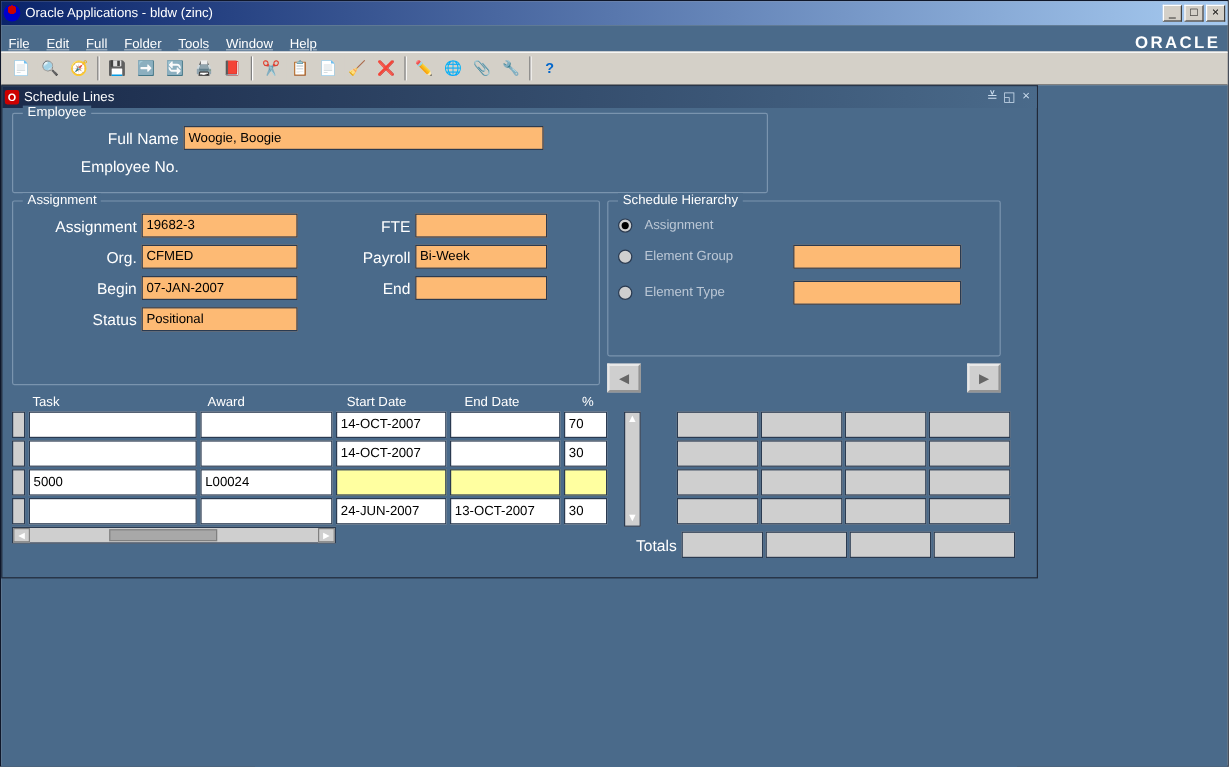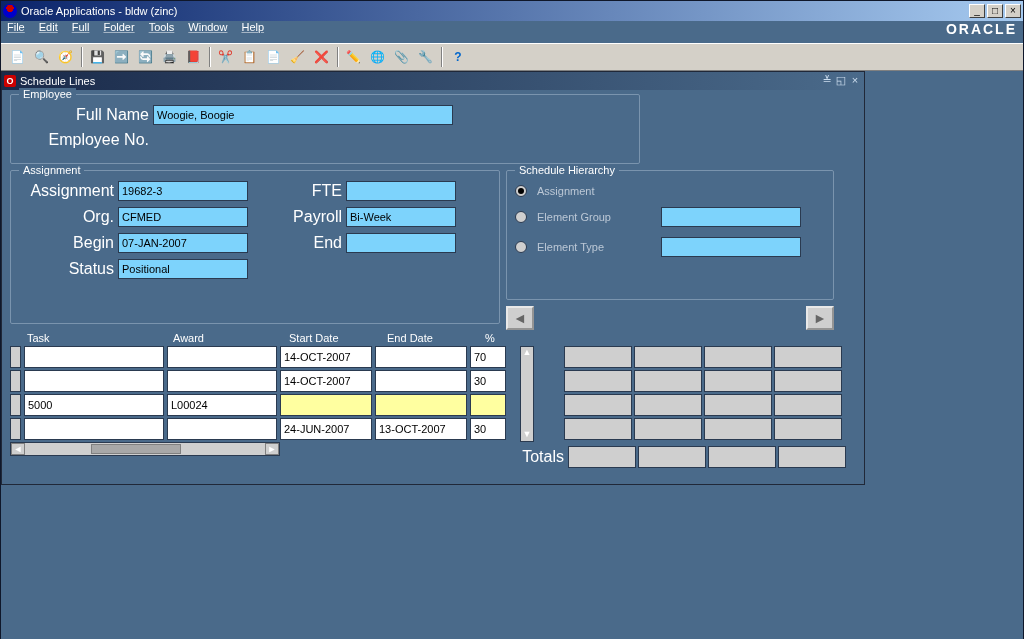--- a/index.html
+++ b/index.html
@@ -7,21 +7,21 @@
 
 
 .outer-window { width: 1024px; height: 639px; background: #d4d0c8; border: 1px solid #0f172a; }
 .titlebar { height: 20px; background: linear-gradient(to right, #0a246a, #a6caf0); color: #fff; display: flex; align-items: center; padding: 0 2px; font-size: 11px; }
 .titlebar .java-icon { width: 14px; height: 14px; background: radial-gradient(circle at 50% 30%, #c00 30%, #00c 31%); border-radius: 50%; margin-right: 4px; }
 .titlebar .title { flex: 1; }
 .titlebar .win-btns { display: flex; gap: 2px; }
 .titlebar .win-btn { width: 16px; height: 14px; background: #d4d0c8; border: 1px solid #fff; border-right-color:#404040; border-bottom-color:#404040; font-size: 10px; line-height: 11px; text-align: center; color:#000; }
 
 
-.menubar { height: 22px; background: #4a6a8a; display: flex; align-items: flex-start; padding: 0 6px; gap: 14px; font-size: 11px; color: #fff; justify-content: space-between; }
+.menubar { height: 22px; background: #4a6a8a; display: flex; align-items: flex-end; padding: 0 6px; gap: 14px; font-size: 11px; color: #fff; justify-content: space-between; }
 .menubar .menus { display:flex; gap:14px; }
 .menubar .menus span { text-decoration: underline; text-decoration-color: rgba(255,255,255,0.5); text-underline-offset: 1px; }
 .menubar .oracle-logo { font-family: Arial; font-weight: bold; font-size: 14px; letter-spacing: 2px; margin-left: 40px; }
 
 
 .toolbar { height: 28px; background: #d4d0c8; border-top: 1px solid #fff; border-bottom: 1px solid #808080; display: flex; align-items: center; padding: 0 6px; gap: 2px; }
 .tb-btn { width: 22px; height: 22px; border: 1px solid #d4d0c8; display:flex; align-items:center; justify-content:center; font-size:12px; }
 .tb-sep { width: 2px; height: 20px; border-left: 1px solid #808080; border-right: 1px solid #fff; margin: 0 2px; }
 
 
@@ -34,24 +34,24 @@
 .inner-title .spacer { flex: 1; }
 .inner-title .ictl { width: 14px; height: 14px; color: #cde; font-size: 11px; text-align: center; cursor:default; }
 
 .inner-body { padding: 4px 8px 10px 8px; color: #fff; font-size: 11px; }
 
 
 .groupbox { border: 1px solid #7a94ae; border-radius: 2px; position: relative; padding: 10px 8px 8px 8px; margin-bottom: 6px; }
 .groupbox .legend { position: absolute; top: -7px; left: 8px; background: #4a6a8a; padding: 0 4px; font-size: 11px; }
 
 .row { display: flex; align-items: center; margin-bottom: 6px; gap: 4px; }
-.lbl { text-align: right; font-size: 16px; }
-
-
-.inp { background: #7dd3fc; border: 1px solid #2a3a50; height: 20px; padding: 1px 3px; font-size: 11px; color: #000; }
+.lbl { text-align: right; font-size: 13px; }
+
+
+.inp { background: #fdba74; border: 1px solid #2a3a50; height: 20px; padding: 1px 3px; font-size: 11px; color: #000; }
 .inp.white { background: #fff; }
 .inp.yellow { background: #ffffa0; }
 
 
 .radio { width: 12px; height: 12px; border-radius: 50%; border: 1px solid #2a3a50; background: #cfcfcf; display: inline-block; vertical-align: middle; margin-right: 6px; position: relative; }
 .radio.sel::after { content:''; position:absolute; left:2px; top:2px; width:6px; height:6px; border-radius:50%; background:#000; }
 .rlabel { color: #bcc8d6; font-size: 11px; }
 
 
 .navbtn { width: 28px; height: 24px; background: #cfcfcf; border: 2px outset #e8e8e8; display:flex; align-items:center; justify-content:center; color:#666; font-size:14px; }

